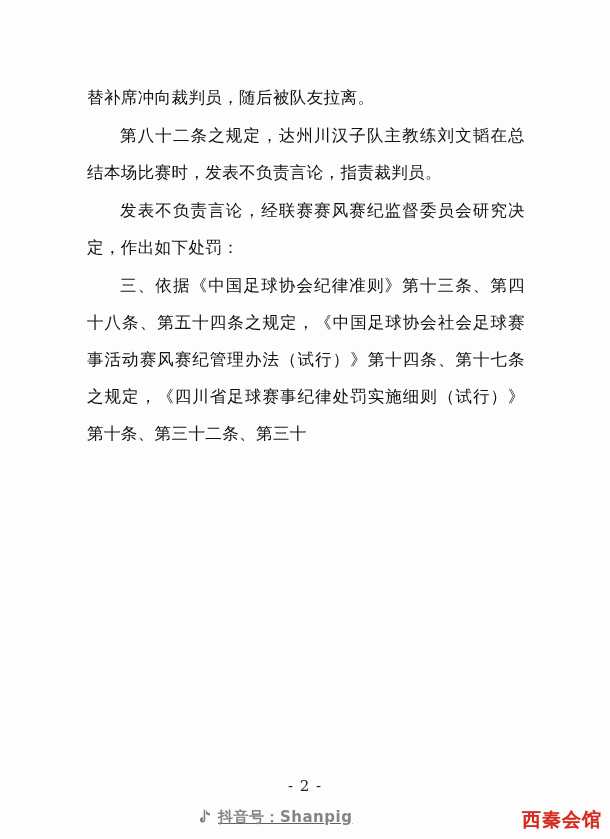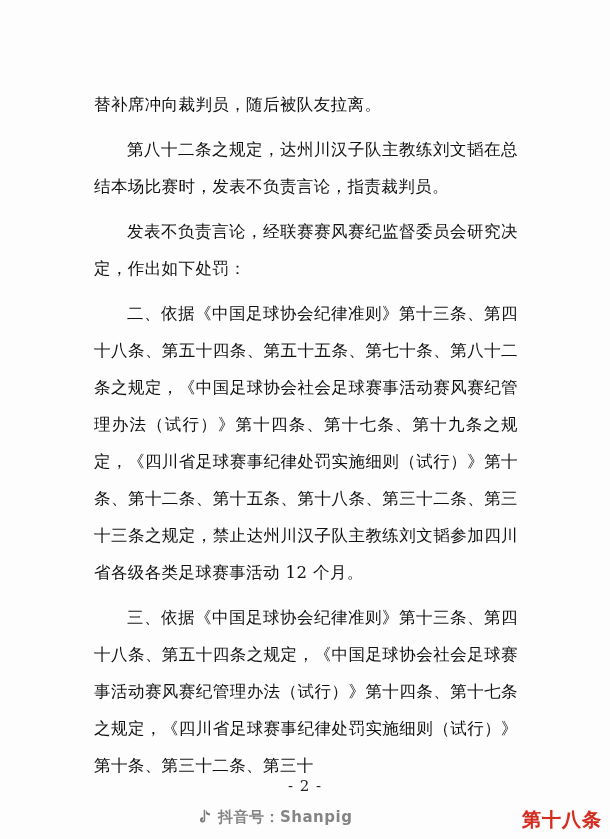--- a/index.html
+++ b/index.html
@@ -21,21 +21,21 @@
     top: 78px;
     width: 440px;
   }
   .para {
     font-family: "DejaVu Serif", "Liberation Serif", serif;
     font-size: 16.5px;
     line-height: 37px;
     color: #111111;
     text-align: justify;
     text-justify: inter-ideograph;
-    margin: 8px;
+    margin: 1px;
     letter-spacing: 0.4px;
     white-space: pre-wrap;
   }
   .indent {
     text-indent: 2em;
   }
   .footer {
     position: absolute;
     left: 0;
     right: 0;
@@ -47,20 +47,21 @@
     letter-spacing: 1px;
   }
   .watermark-left {
     position: absolute;
     left: 196px;
     bottom: 12px;
     display: flex;
     align-items: flex-end;
     gap: 6px;
     opacity: 0.62;
+    text-decoration: underline;
   }
   .note-icon {
     width: 16px;
     height: 18px;
     display: inline-block;
     position: relative;
   }
   .note-icon svg { display: block; }
   .wm-text {
     font-family: "DejaVu Sans", "Liberation Sans", sans-serif;
@@ -88,32 +89,31 @@
 </style>
 </head>
 <body>
 
 <div class="page">
 
   <div class="doc-body">
     <p class="para">替补席冲向裁判员，随后被队友拉离。</p>
     <p class="para indent">第八十二条之规定，达州川汉子队主教练刘文韬在总结本场比赛时，发表不负责言论，指责裁判员。</p>
     <p class="para indent">发表不负责言论，经联赛赛风赛纪监督委员会研究决定，作出如下处罚：</p>
-    <p class="para indent">二、依据《中国足球协会纪律准则》第十三条、第四十八条、第五十四条、第五十五条、第七十条、第八十二条之规定，《中国足球协会社会足球赛事活动赛风赛纪管理办法（试行）》第十四条、第十七条、第十九条之规定，《四川省足球赛事纪律处罚实施细则（试行）》第十条、第十二条、第十五条、第十八条、第三十二条、第三十三条之规定，禁止达州川汉子队主教练刘文韬参加四川省各级各类足球赛事活动 12 个月。</p>
     <p class="para indent">三、依据《中国足球协会纪律准则》第十三条、第四十八条、第五十四条之规定，《中国足球协会社会足球赛事活动赛风赛纪管理办法（试行）》第十四条、第十七条之规定，《四川省足球赛事纪律处罚实施细则（试行）》第十条、第三十二条、第三十</p>
   </div>
 
   <div class="footer">- 2 -</div>
 
   <div class="watermark-left">
     <span class="note-icon">
       <svg width="16" height="18" viewBox="0 0 16 18">
         <path d="M9.2 0.8 v10.0 a2.6 2.6 0 1 1 -2.1 -2.55 v2.1 a0.7 0.7 0 1 0 0.6 0.7 V0.8 z M10.0 0.8 c0.5 2.1 1.9 3.3 4.0 3.5 v2.2 c-1.6 -0.05 -3.0 -0.6 -4.0 -1.5 z" fill="#2b2b2b"></path>
       </svg>
     </span>
     <span class="wm-text">抖音号：Shanpig</span>
   </div>
 
   <div class="watermark-right">
-    <span class="wm-badge">第十八条</span>
+    <span class="wm-badge">西秦会馆</span>
   </div>
 
 </div>
 
 </body></html>

